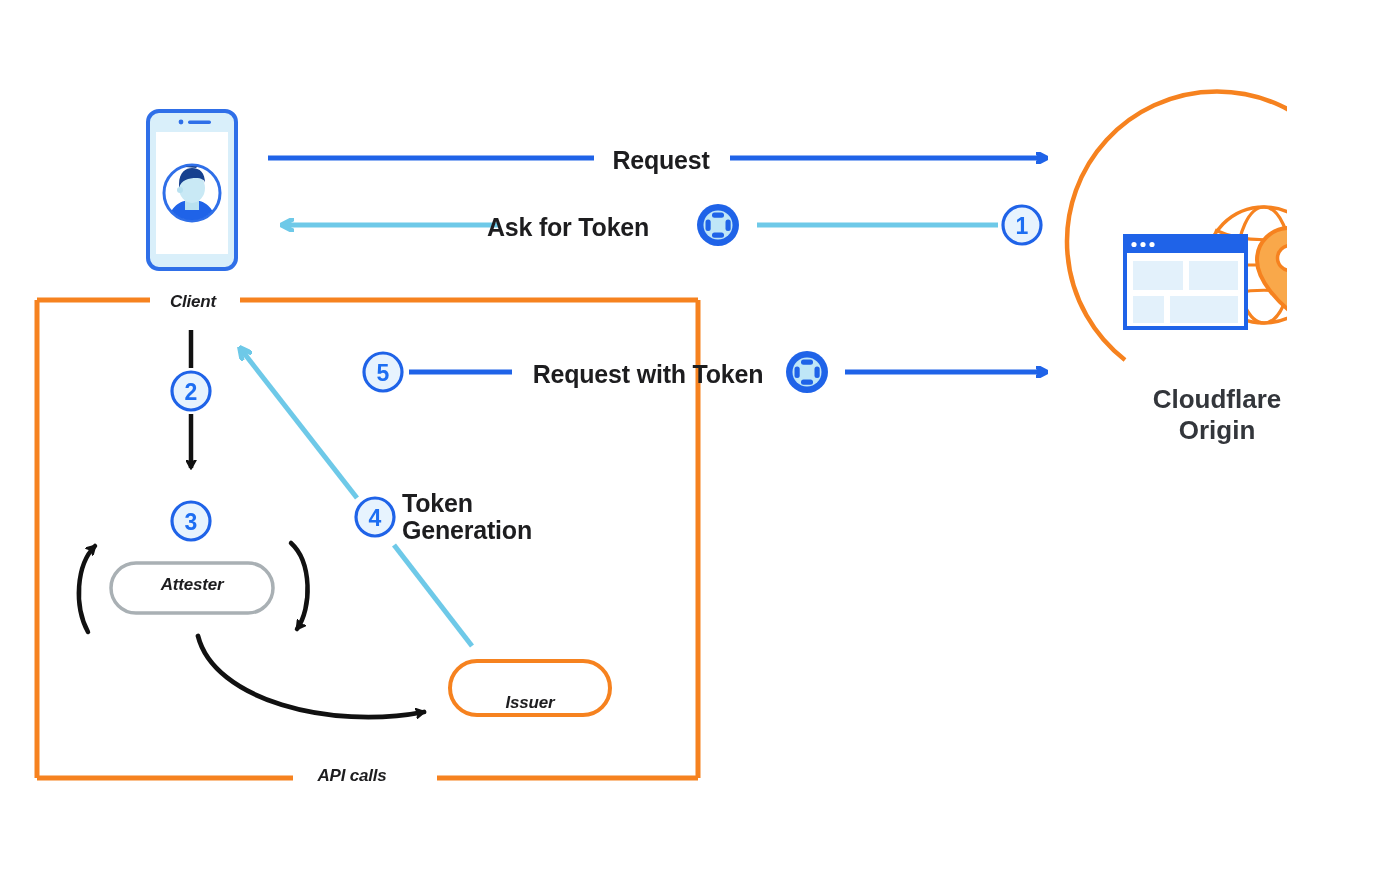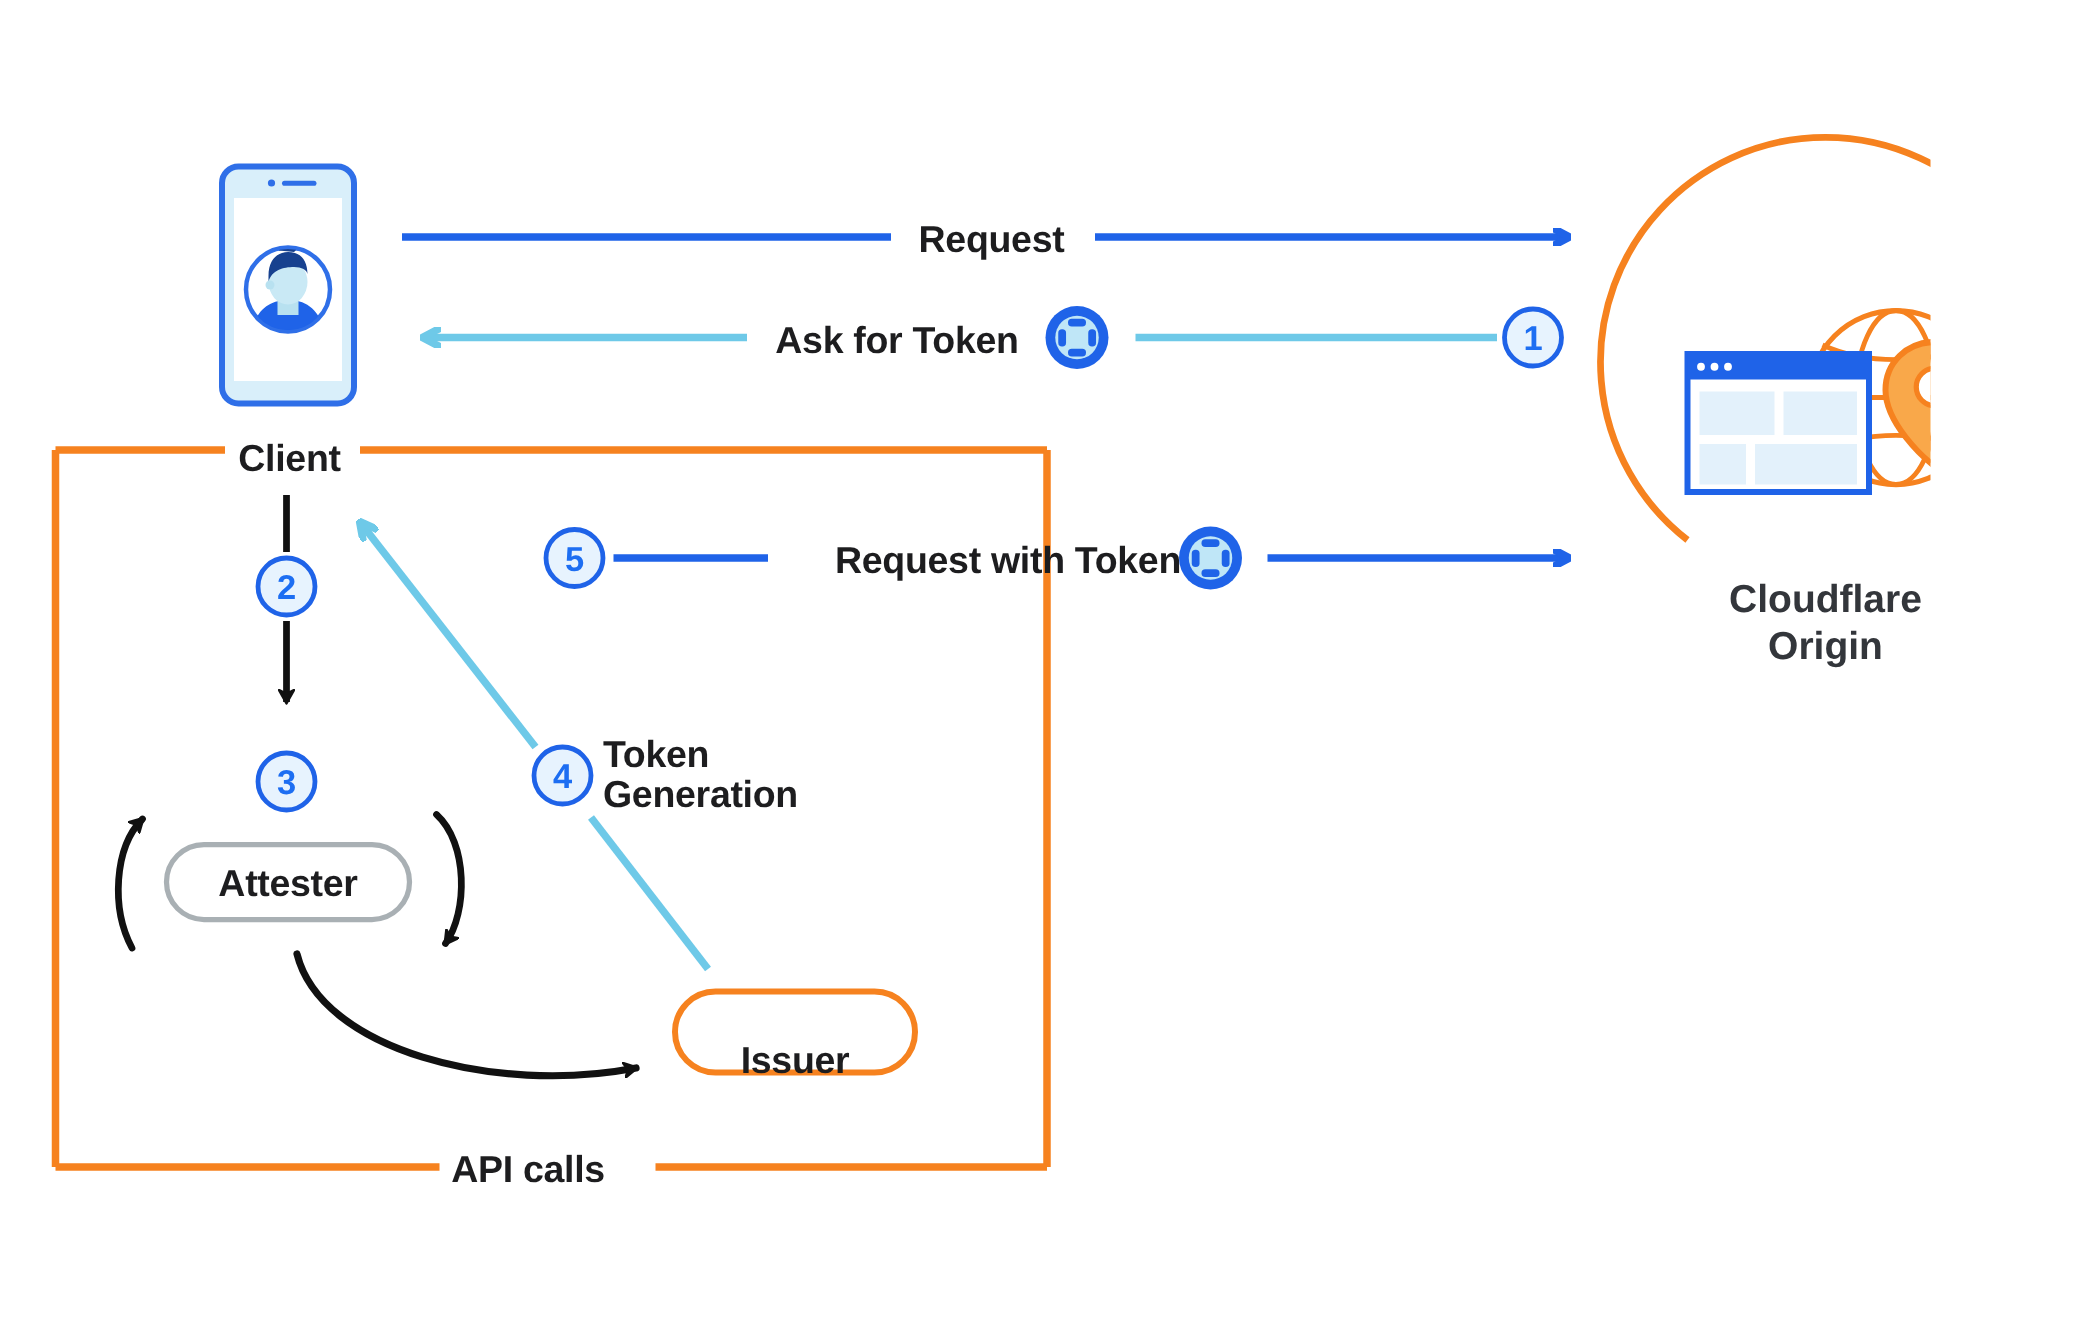--- a/index.html
+++ b/index.html
@@ -24,21 +24,21 @@
   .lbl{
     position:absolute;
     color:#1d1d1f;
     font-weight:bold;
     line-height:1.12;
     white-space:pre;
     letter-spacing:-0.2px;
   }
   .lbl-center{transform:translateX(-50%);text-align:center;}
   .flow-label{font-size:25px;}
-  .node-label{font-size:25px;}
+  .node-label{font-size:17px;font-style:italic;}
   .edge-label{font-size:25px;}
   .num{
     position:absolute;
     font-size:23px;
     font-weight:bold;
     color:#1d6ef2;
     text-align:center;
     transform:translate(-50%,-50%);
     line-height:1;
     letter-spacing:0;
@@ -212,23 +212,23 @@
       <circle cx="1022" cy="225" r="19" fill="#e7f3fe" stroke="#1f63e8" stroke-width="3.2"></circle>
       <circle cx="191" cy="391" r="19" fill="#e7f3fe" stroke="#1f63e8" stroke-width="3.2"></circle>
       <circle cx="191" cy="521" r="19" fill="#e7f3fe" stroke="#1f63e8" stroke-width="3.2"></circle>
       <circle cx="375" cy="517" r="19" fill="#e7f3fe" stroke="#1f63e8" stroke-width="3.2"></circle>
       <circle cx="383" cy="372" r="19" fill="#e7f3fe" stroke="#1f63e8" stroke-width="3.2"></circle>
     </g>
   </svg>
 
   <div class="lbl lbl-center flow-label" style="left:661px;top:146px;">Request</div>
 
-  <div class="lbl lbl-center flow-label" style="left:598px;top:213px;">Ask for Token</div>
-
-  <div class="lbl lbl-center flow-label" style="left:648px;top:360px;margin-left:24px;">Request with Token</div>
+  <div class="lbl lbl-center flow-label" style="left:568px;top:213px;">Ask for Token</div>
+
+  <div class="lbl lbl-center flow-label" style="left:648px;top:360px;">Request with Token</div>
 
   <div class="lbl edge-label" style="left:402px;top:489px;">Token</div>
   <div class="lbl edge-label" style="left:402px;top:516px;">Generation</div>
 
   <div class="lbl lbl-center node-label" style="left:193px;top:292px;">Client</div>
 
   <div class="lbl lbl-center node-label" style="left:352px;top:766px;">API calls</div>
 
   <div class="lbl lbl-center node-label" style="left:192px;top:575px;text-align:center;">Attester</div>
 

